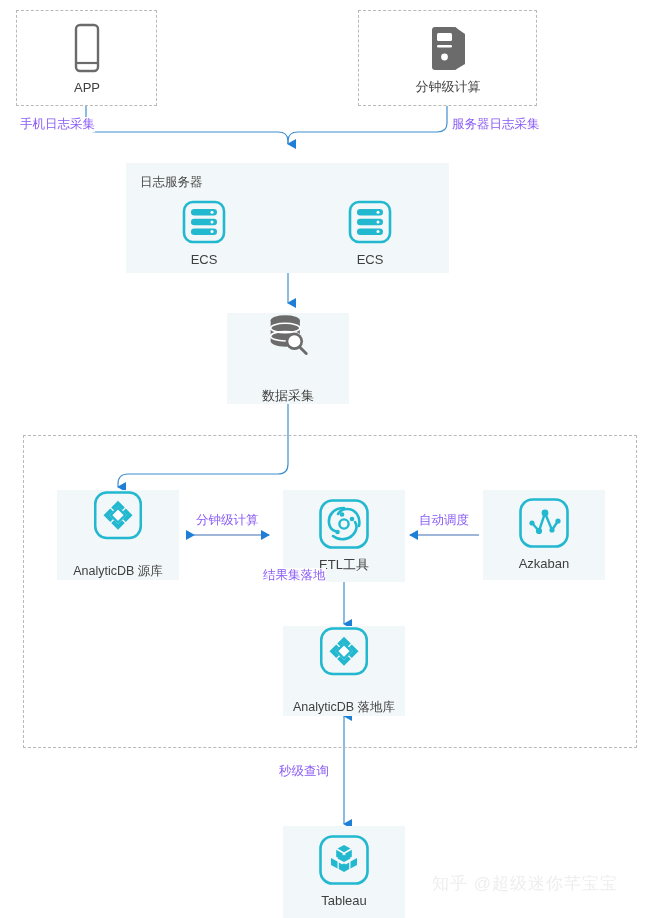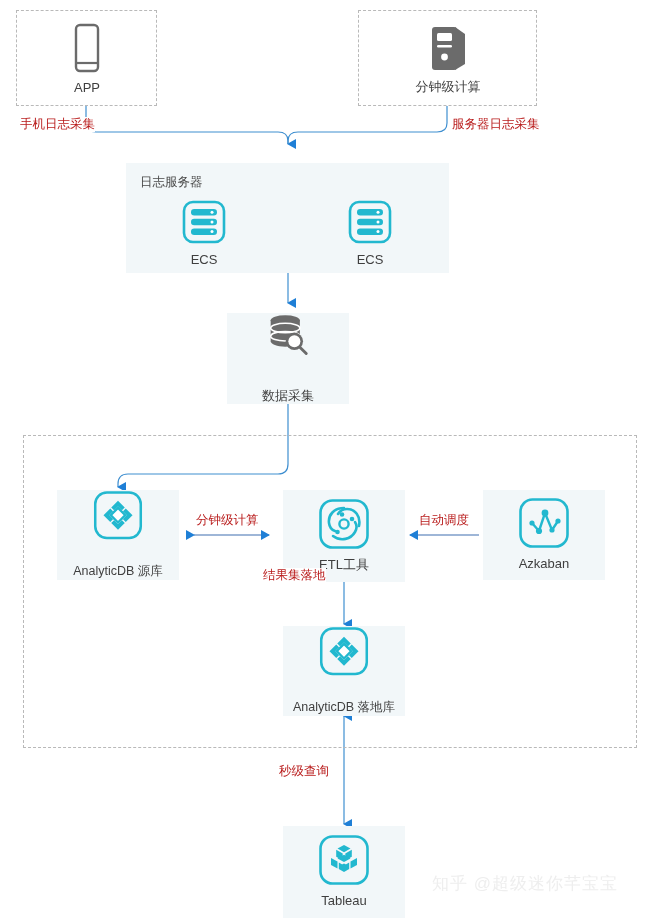--- a/index.html
+++ b/index.html
@@ -49,21 +49,21 @@
   .caption.small{font-size:12.5px;margin-top:24px;}
   .boxtitle{
     position:absolute;
     font-size:12.5px;
     color:#4a4a4a;
     white-space:nowrap;
   }
   .edgelabel{
     position:absolute;
     font-size:12.5px;
-    color:#b91c1c;
+    color:#8b5cf6;
     white-space:nowrap;
     background:#ffffff;
     line-height:1.2;
   }
   .icon{display:block;}
   .watermark{
     position:absolute;
     font-size:17px;
     color:#eeeeee;
     white-space:nowrap;

